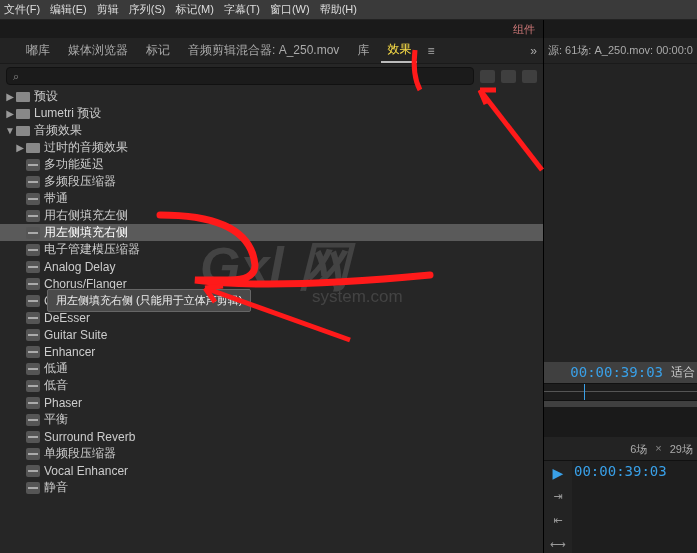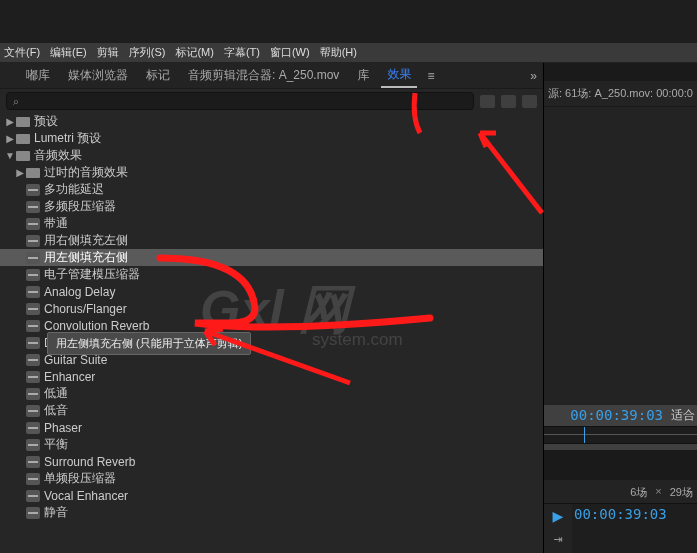--- a/index.html
+++ b/index.html
@@ -15,21 +15,20 @@
 }
 .menubar {
   height: 20px;
   background: #3a3a3a;
   color: #ddd;
   display: flex;
   padding: 2px 4px;
   gap: 10px;
   font-size: 11px;
   border-bottom: 1px solid #222;
-  margin-top: 43px;
 }
 .menubar span { cursor: pointer; }
 .main {
   display: flex;
   height: 533px;
 }
 .left-panel {
   width: 544px;
   background: #262626;
   border-right: 1px solid #000;
@@ -64,21 +63,21 @@
   border-bottom: 1px solid #1a1a1a;
 }
 .tab {
   padding: 3px 6px;
   color: #aaa;
   cursor: pointer;
   font-size: 12px;
   white-space: nowrap;
 }
 .tab.active {
-  color: #3b82f6;
+  color: #fde047;
   border-bottom: 2px solid #bbb;
 }
 .panel-menu-icon {
   margin-left: 4px;
   color: #aaa;
 }
 .dbl-arrow {
   position: absolute;
   right: 6px;
   color: #aaa;
@@ -308,20 +307,23 @@
     <span>剪辑</span>
     <span>序列(S)</span>
     <span>标记(M)</span>
     <span>字幕(T)</span>
     <span>窗口(W)</span>
     <span>帮助(H)</span>
   </div>
 
 <div class="main">
   <div class="left-panel">
+    <div class="top-tabs-row">
+      <span>组件</span>
+    </div>
 
     <div class="panel-tabs" id="paneltabs">
       <span class="tab">嘟库</span>
         <span class="tab">媒体浏览器</span>
         <span class="tab">标记</span>
         <span class="tab">音频剪辑混合器: A_250.mov</span>
         <span class="tab">库</span>
         <span class="tab active">效果</span>
         <span class="panel-menu-icon">≡</span>
         <span class="dbl-arrow">»</span>

